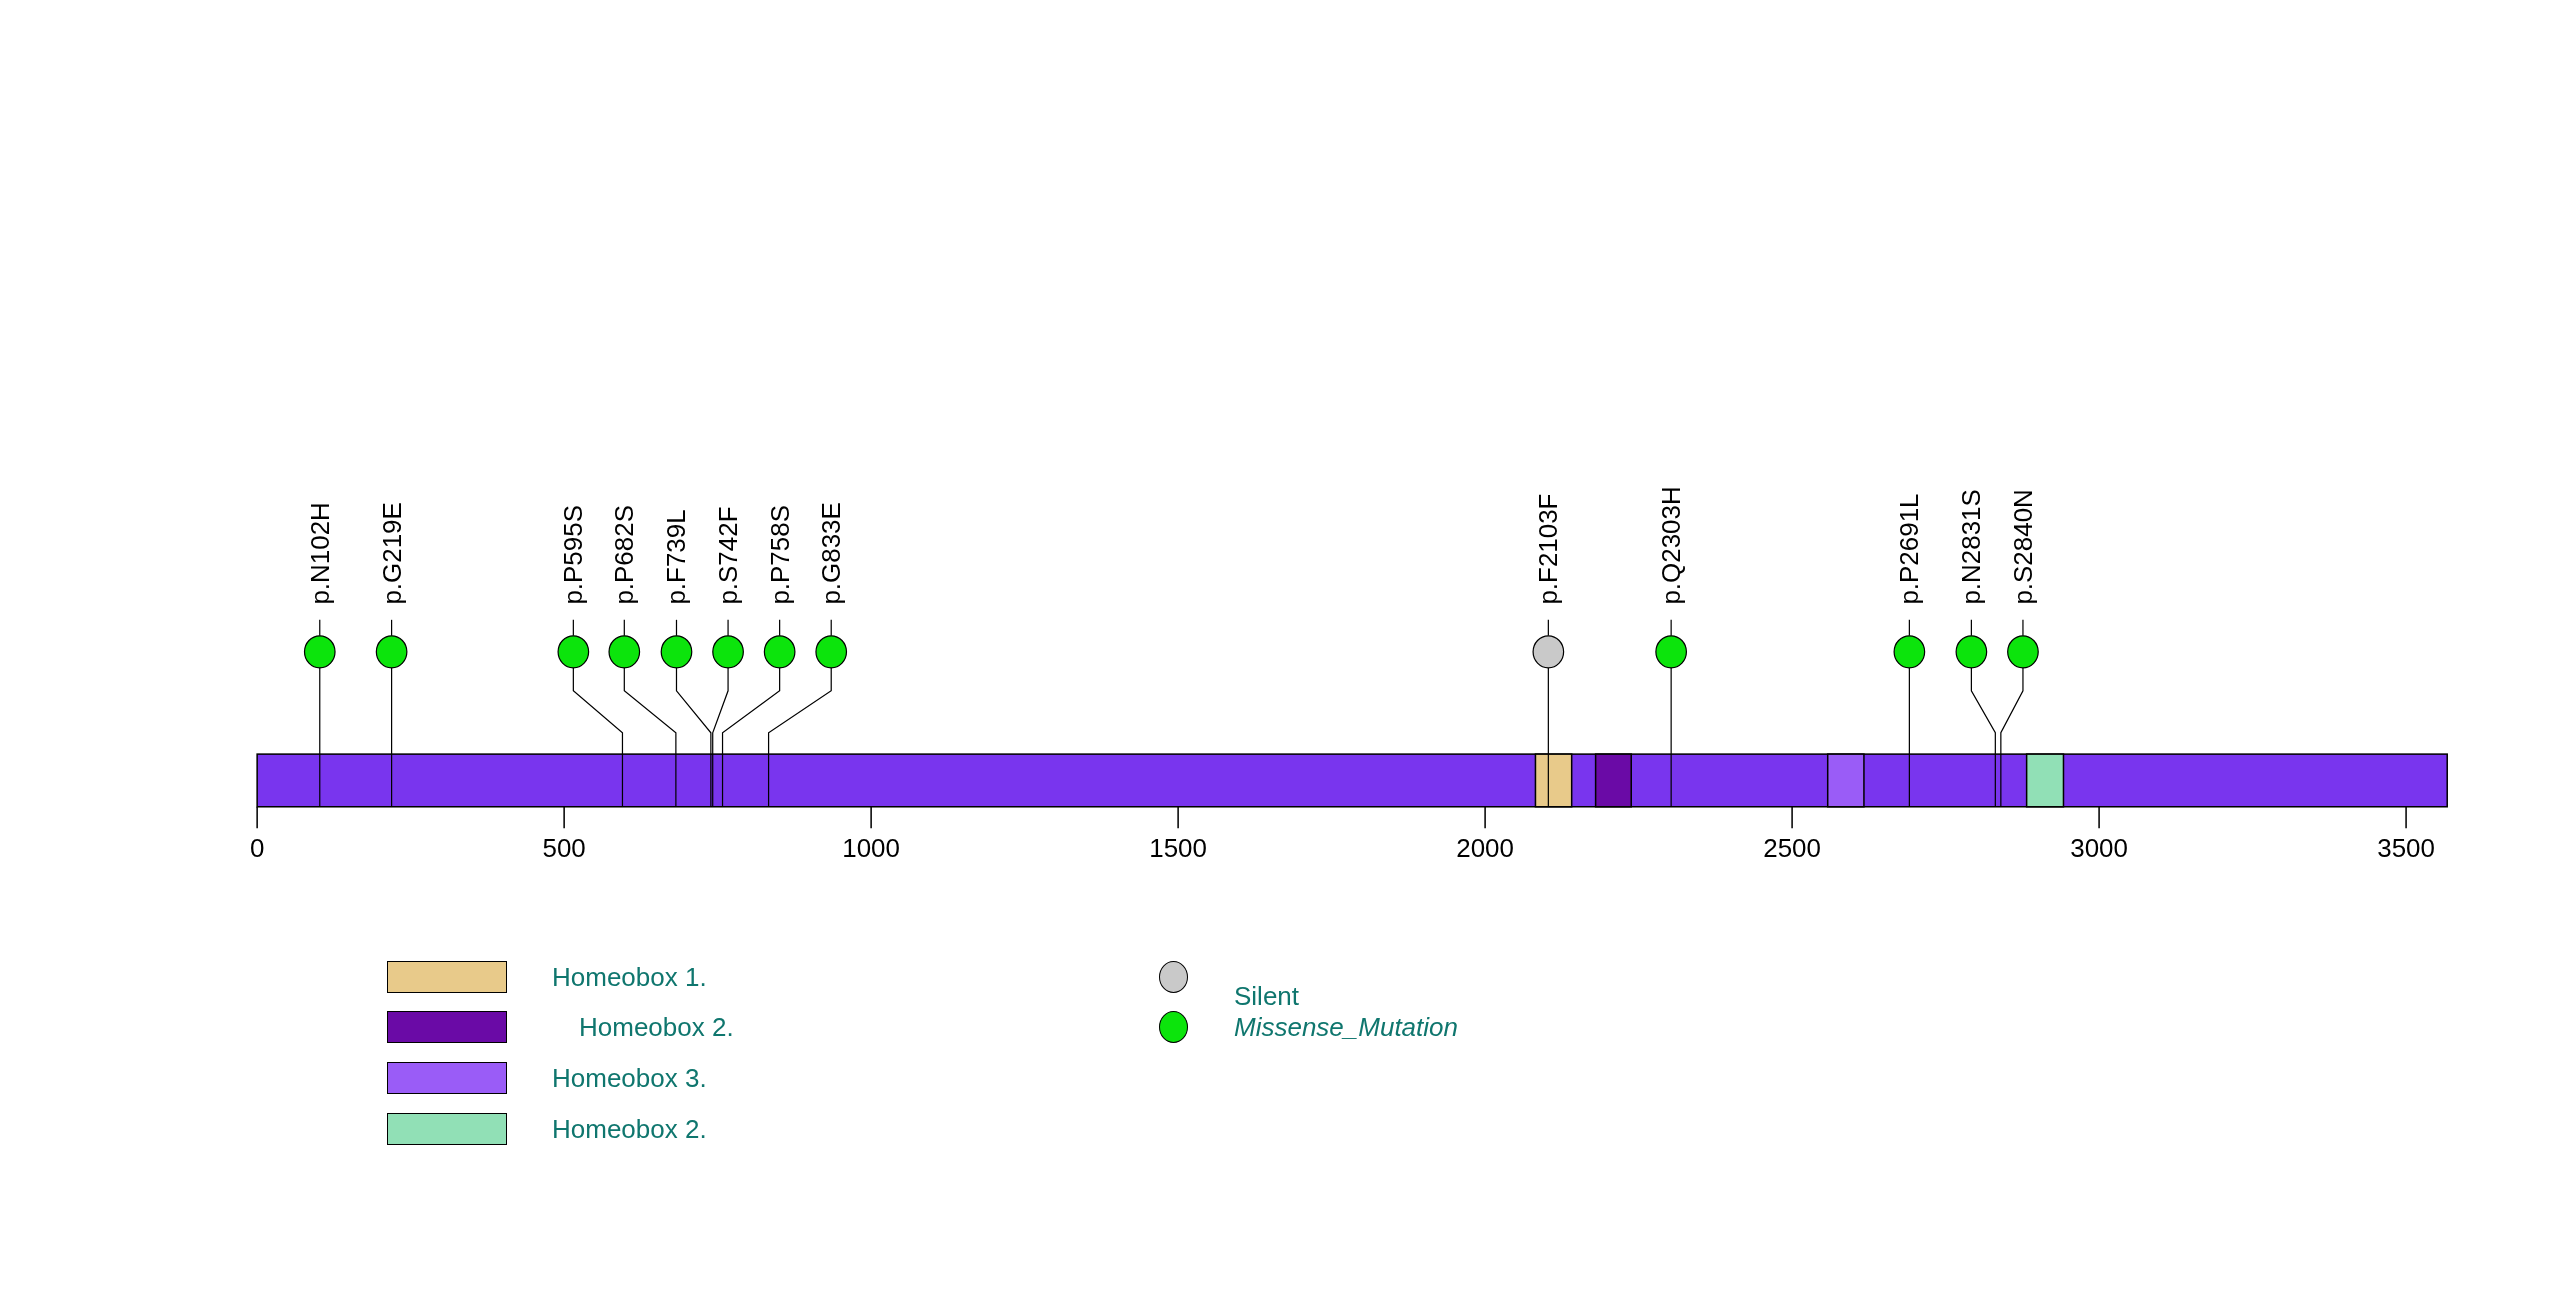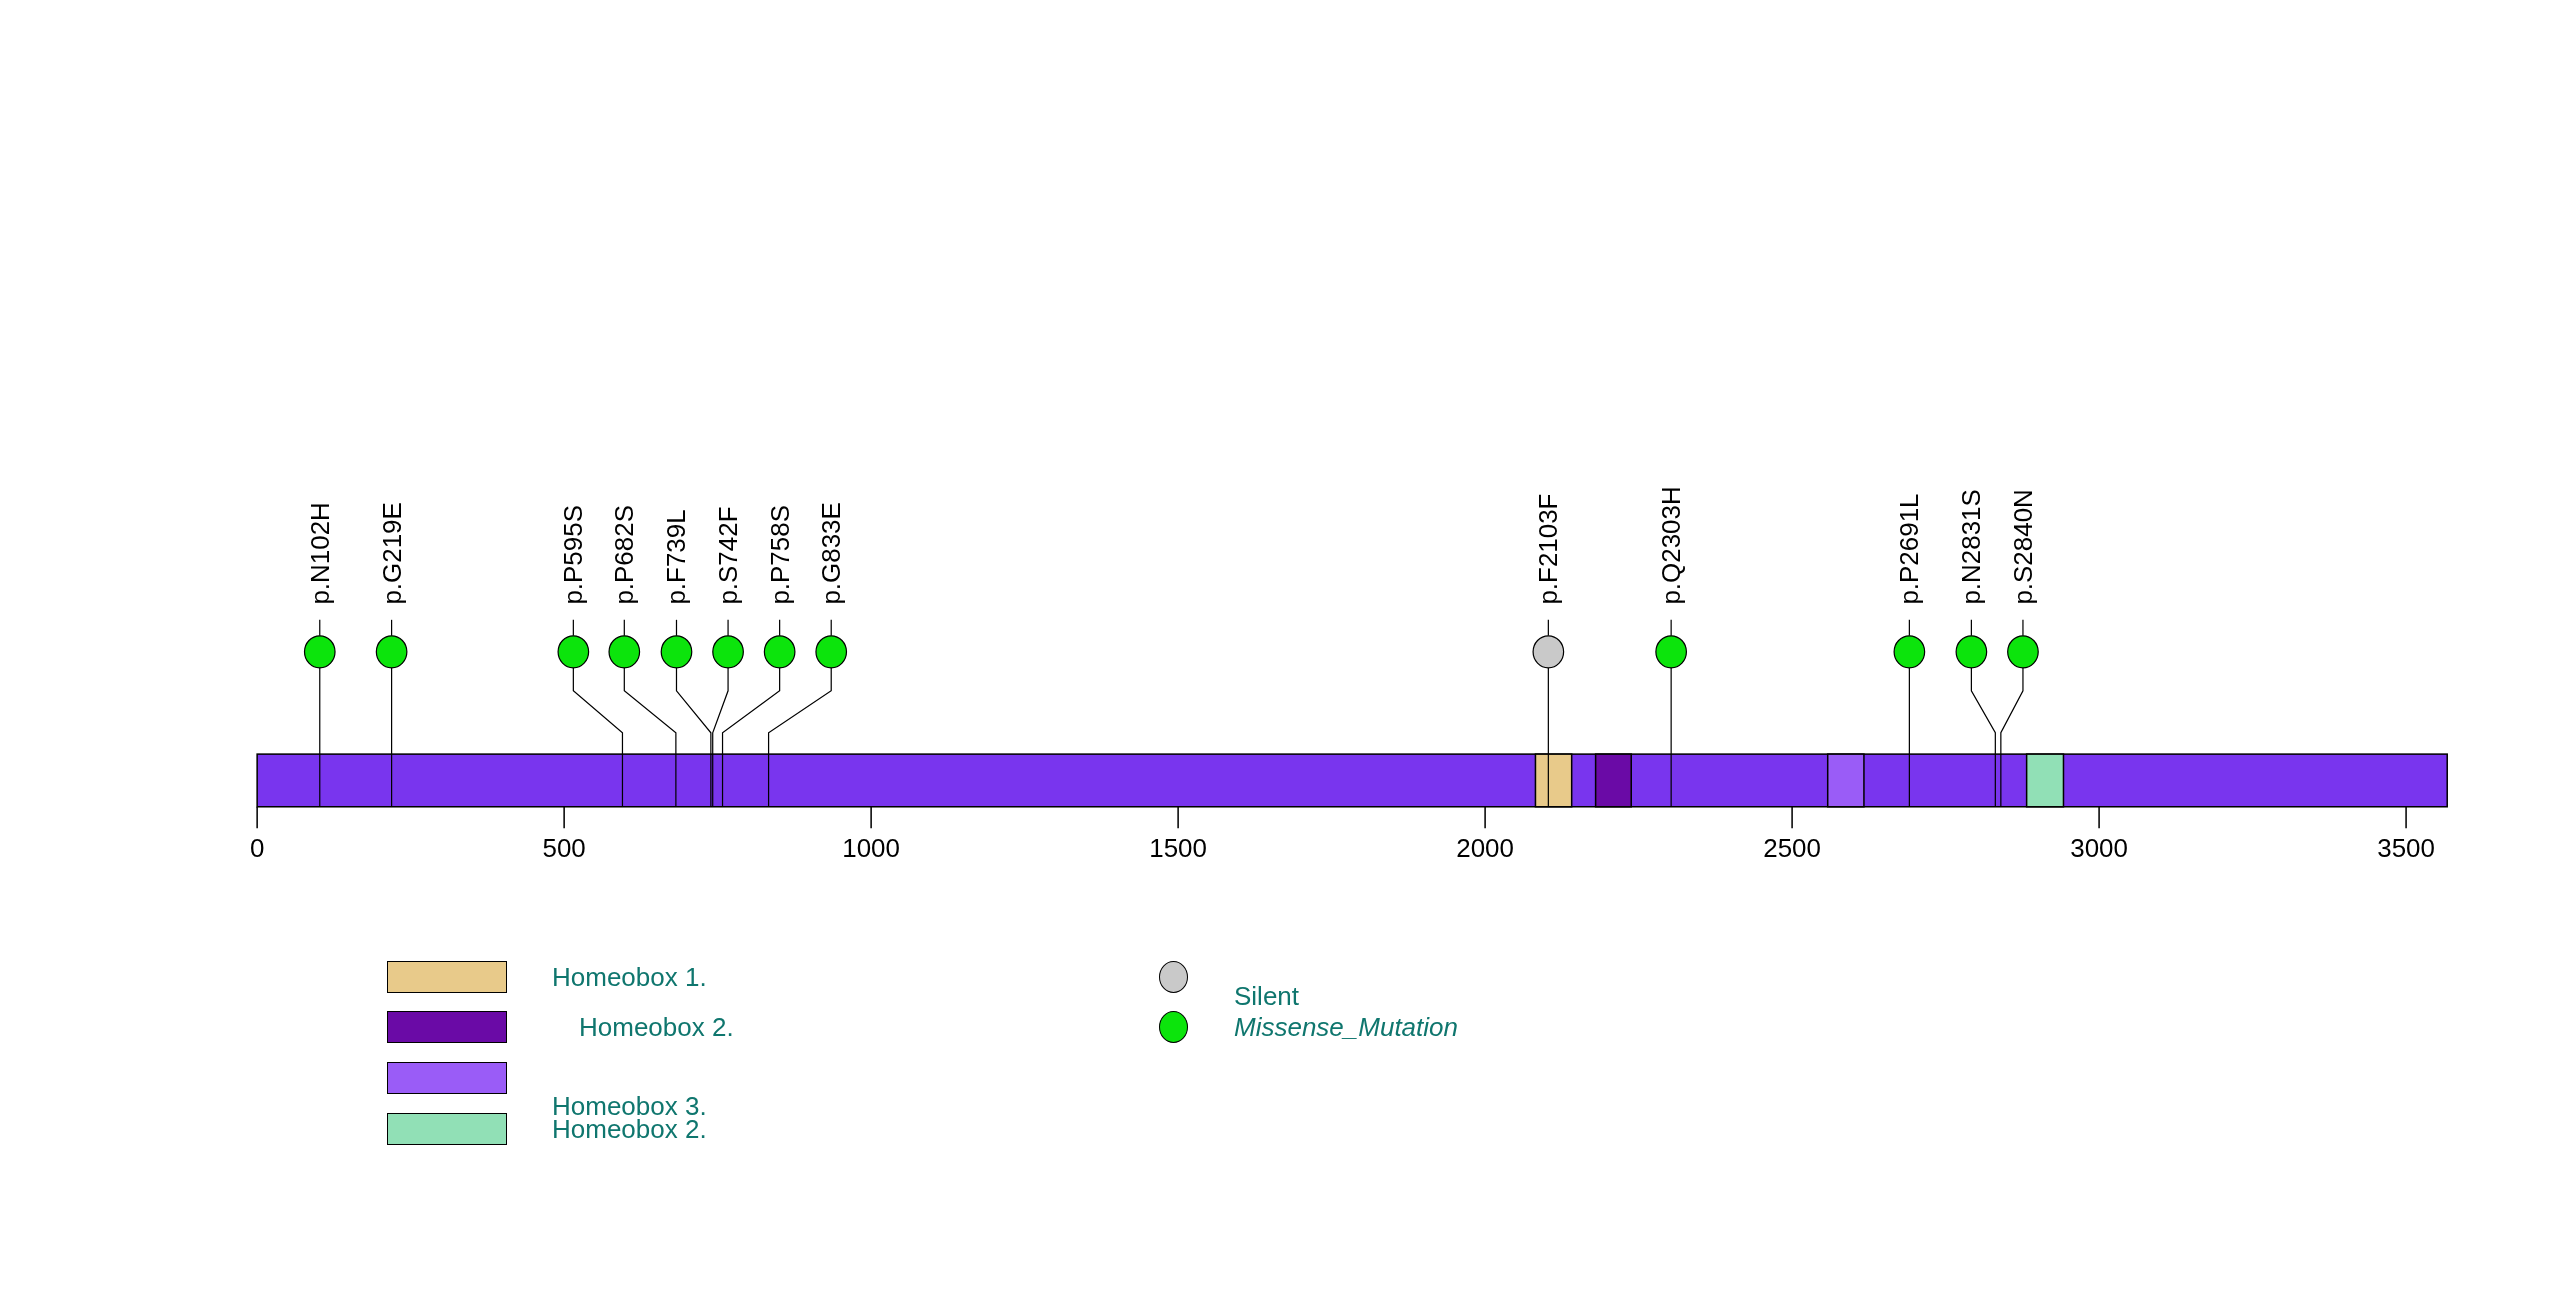--- a/index.html
+++ b/index.html
@@ -114,21 +114,21 @@
     </svg>
 
   <div>
     <div class="legend-swatch" style="left: 387px; top: 961px; background-color: rgb(232, 202, 138);"></div>
     <div class="legend-label" style="left:552px;top:961px;">Homeobox 1.</div>
 
     <div class="legend-swatch" style="left: 387px; top: 1011px; background-color: rgb(106, 10, 166);"></div>
     <div class="legend-label" style="left:552px;top:1011px;margin-left:27px;">Homeobox 2.</div>
 
     <div class="legend-swatch" style="left: 387px; top: 1062px; background-color: rgb(154, 92, 247);"></div>
-    <div class="legend-label" style="left:552px;top:1090px;">Homeobox 3.</div>
+    <div class="legend-label" style="left:552px;top:1062px;">Homeobox 3.</div>
 
     <div class="legend-swatch" style="left: 387px; top: 1113px; background-color: rgb(145, 224, 182);"></div>
     <div class="legend-label" style="left:552px;top:1113px;">Homeobox 2.</div>
   </div>
 
   <div>
     <div class="legend-marker" style="left: 1159px; top: 961px; background-color: rgb(201, 201, 201);"></div>
     <div class="legend-label" style="left:1234px;top:980px;">Silent</div>
 
     <div class="legend-marker" style="left: 1159px; top: 1011px; background-color: rgb(12, 228, 12);"></div>

